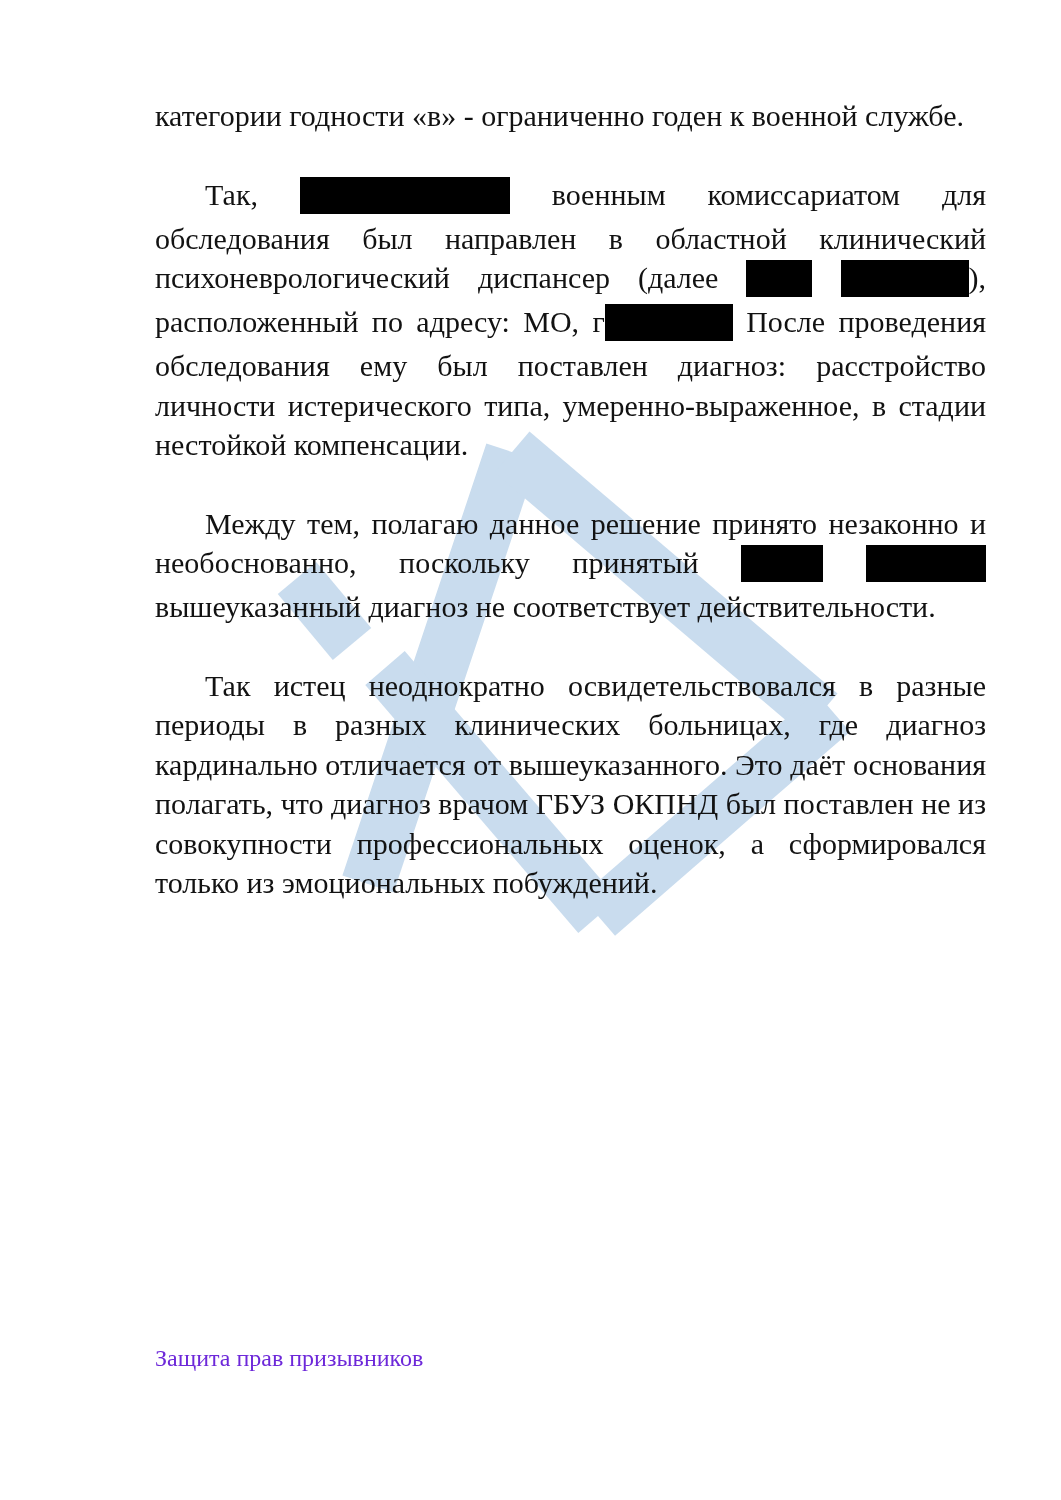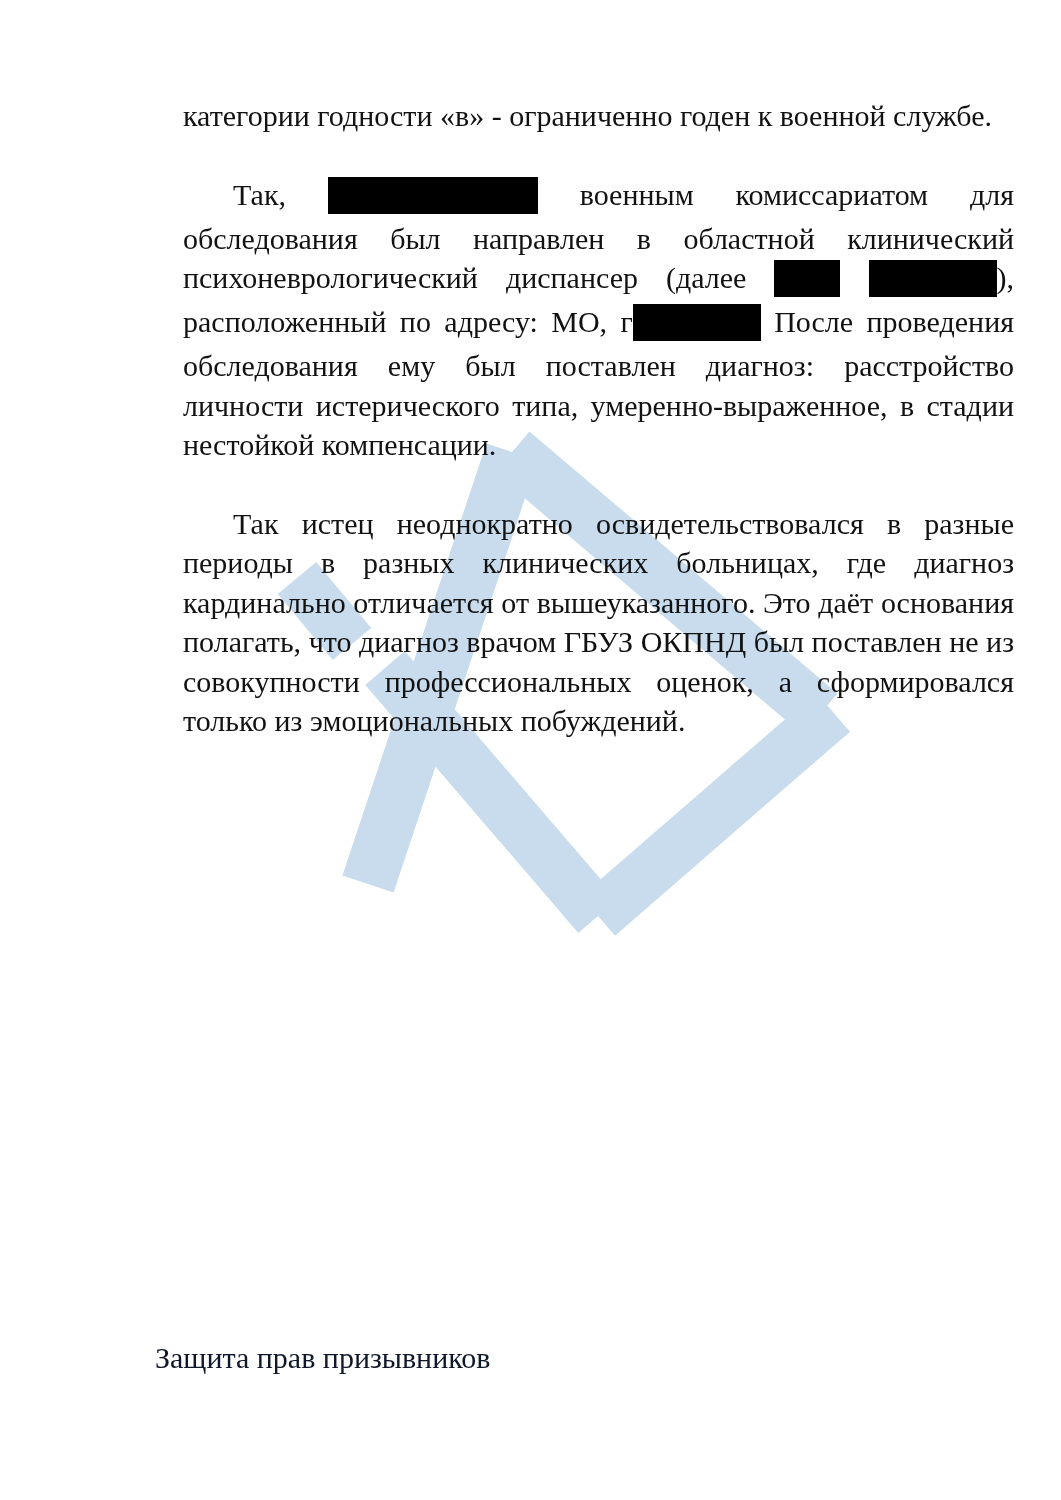--- a/index.html
+++ b/index.html
@@ -12,55 +12,55 @@
     font-family:"Liberation Serif","DejaVu Serif",serif;
   }
   .watermark{
     position:absolute;left:0;top:0;z-index:0;pointer-events:none;
   }
   .content{
     position:absolute;left:155px;top:96px;width:831px;z-index:1;
     font-size:30px;line-height:39.5px;
     color:#121212;
     text-align:justify;
-    margin-left:28px;
   }
   .content p{margin:0;padding:0;}
   .content p + p{margin-top:39px;}
   .content p.ind{text-indent:50px;}
   .redact{
     display:inline-block;
     height:37px;
     background:#000;
     vertical-align:middle;
     margin-bottom:5px;
   }
   .signature{
     position:absolute;left:155px;top:1338px;z-index:1;
-    font-size:30px;line-height:40px;color:#0f172a;
+    font-size:24px;line-height:40px;color:#6d28d9;
   }
 </style>
 </head>
 <body>
 
 <div class="page">
 
   <svg class="watermark" width="1061" height="1500" viewBox="0 0 1061 1500" aria-hidden="true">
     <g fill="none" stroke-linecap="butt">
       <path class="wm-stroke" d="M297,578 L352,644" stroke-width="50" stroke="#c9dcee"></path>
       <path class="wm-stroke" d="M512,452 L368,884" stroke-width="54" stroke="#c9dcee"></path>
       <path class="wm-stroke" d="M512,452 L820,714" stroke-width="54" stroke="#c9dcee"></path>
       <path class="wm-stroke" d="M385,668 L598,916" stroke-width="52" stroke="#c9dcee"></path>
       <path class="wm-stroke" d="M598,916 L833,712" stroke-width="52" stroke="#c9dcee"></path>
     </g>
   </svg>
 
   <div class="content" id="doc-content">
       <p><span>категории годности «в» - ограниченно годен к военной службе.</span></p>
       <p class="ind"><span>Так, </span><span class="redact" style="width: 210px; background: rgb(0, 0, 0);"></span><span> военным комиссариатом для обследования был направлен в областной клинический психоневрологический диспансер (далее </span><span class="redact" style="width: 66px; background: rgb(0, 0, 0);"></span><span> </span><span class="redact" style="width: 128px; background: rgb(0, 0, 0);"></span><span>), расположенный по адресу: МО, г</span><span class="redact" style="width: 128px; background: rgb(0, 0, 0);"></span><span> После проведения обследования ему был поставлен диагноз: расстройство личности истерического типа, умеренно-выраженное, в стадии нестойкой компенсации.</span></p>
+      <p class="ind"><span>Между тем, полагаю данное решение принято незаконно и необоснованно, поскольку принятый </span><span class="redact" style="width: 82px; background: rgb(0, 0, 0);"></span><span> </span><span class="redact" style="width: 120px; background: rgb(0, 0, 0);"></span><span> вышеуказанный диагноз не соответствует действительности.</span></p>
       <p class="ind"><span>Так истец неоднократно освидетельствовался в разные периоды в разных клинических больницах, где диагноз кардинально отличается от вышеуказанного. Это даёт основания полагать, что диагноз врачом ГБУЗ ОКПНД был поставлен не из совокупности профессиональных оценок, а сформировался только из эмоциональных побуждений.</span></p>
     </div>
 
   <div class="signature">
     <div>Защита прав призывников</div>
   </div>
 
 </div>
 
 </body></html>

